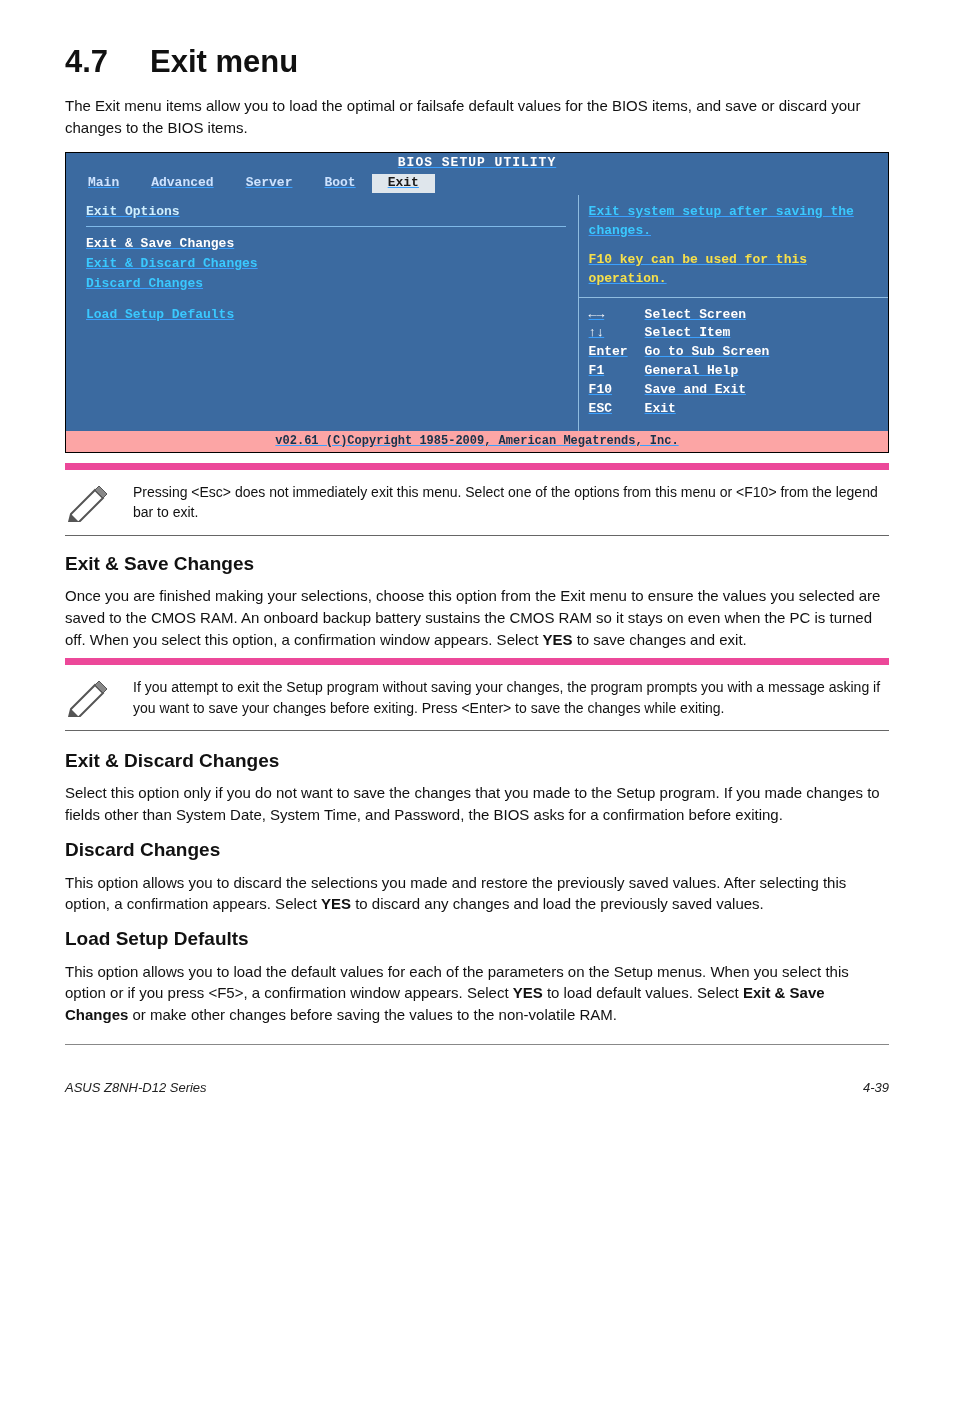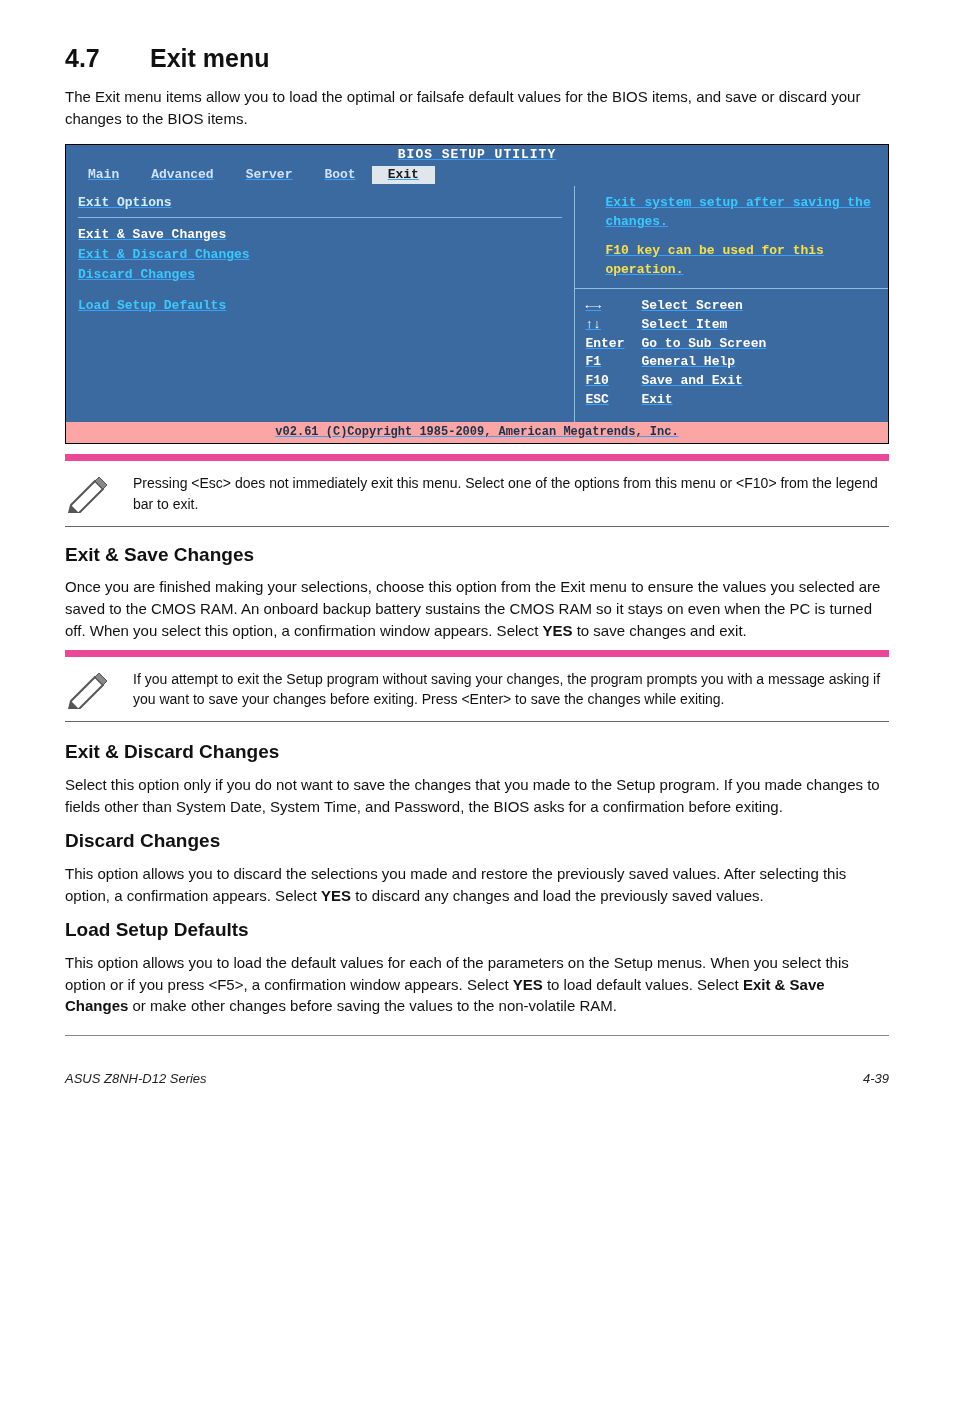--- a/index.html
+++ b/index.html
@@ -6,41 +6,41 @@
   body {
     font-family: Arial, Helvetica, sans-serif;
     font-size: 15px;
     line-height: 1.45;
     color: #111;
     background: #fff;
     width: 954px;
     padding: 40px 65px 30px 65px;
   }
   h1.section-title {
-    font-size: 25px;
+    font-size: 31px;
     font-weight: bold;
     margin-bottom: 10px;
   }
   h1.section-title .num { display:inline-block; width: 85px; }
   p.intro { margin-bottom: 14px; }
 
   
   .bios { width: 100%; border: 1px solid #000; font-family: "Courier New", monospace; font-size: 13px; font-weight: bold; color:#3aa0ff;text-decoration:underline; }
   .bios-titlebar { background:#3b6aa0; color:#fff; text-align:center; font-weight:bold; padding:1px 0; letter-spacing:1px;}
   .bios-tabs { background:#3b6aa0; display:flex; padding: 0 6px 2px 6px; gap: 0; }
   .bios-tab { color:#cde3ff; padding: 0 16px; text-align: center; }
   .bios-tab.active { background:#dfe6ec; color:#1a1a1a; }
   .bios-body { display:flex; background:#3b6aa0; }
-  .bios-left { flex:1.55; background:#3b6aa0; padding:8px 12px 80px 12px; position:relative; }
+  .bios-left { flex:1.55; background:#3b6aa0; padding:8px 12px 80px 20px; position:relative; }
   .bios-left .opttitle { color:#d0f0ff; }
   .bios-left hr { border: none; border-top:1px solid #7fb9e8; margin:4px 0 8px 0; }
   .bios-left .item { color:#3ac9ff; margin:1px 0; }
   .bios-left .item.highlight { color:#fff; }
   .bios-right { flex:1; border-left:1px solid #8fbce0; display:flex; flex-direction:column; }
-  .bios-help { padding:8px 10px; color:#3ac9ff; flex:1;margin-left:20px;}
+  .bios-help { padding:8px 10px; color:#3ac9ff; flex:1;}
   .bios-help .yellow { color:#f7e04a; }
   .bios-nav { border-top:1px solid #8fbce0; padding:8px 10px 12px 10px; color:#fff; font-weight:bold;}
   .bios-nav .row { display:flex; }
   .bios-nav .k { width:56px; }
   .bios-footer { background:#fca5a5; color:#17324a; text-align:center; font-weight:bold; font-size:12px; padding:2px 0;}
 
   
   .note-wrap { display:flex; align-items:flex-start; gap: 22px; padding: 12px 0; margin: 10px 0 14px 0; border-top:7px solid #ec4899; border-bottom:1px solid #666;}
   .note-wrap.compact { margin: 6px 0 16px 0; }
   .note-text { font-size: 14px; flex:1;}

